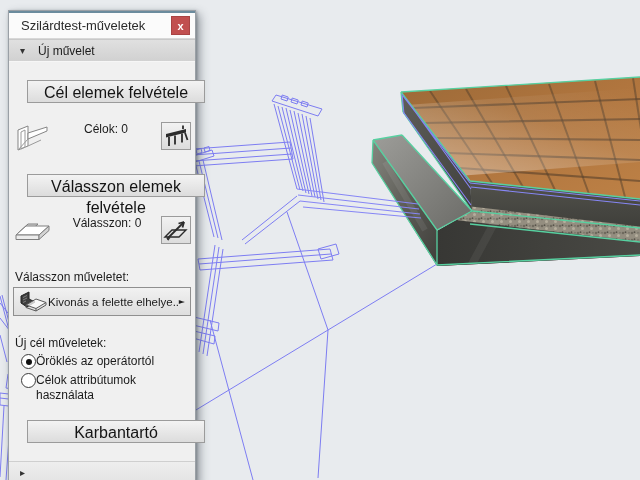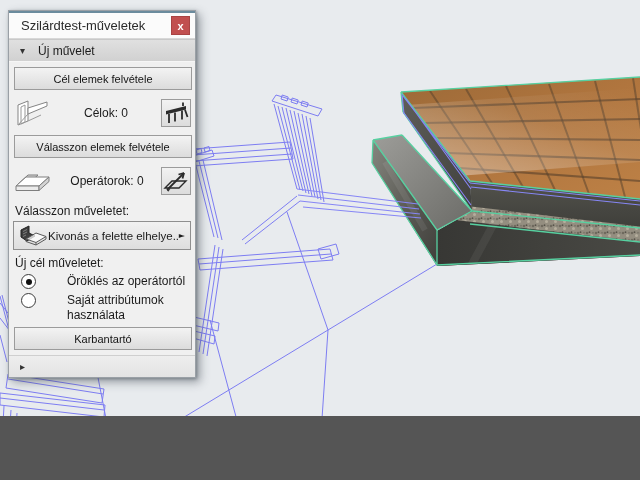--- a/index.html
+++ b/index.html
@@ -1,21 +1,21 @@
 <!DOCTYPE html>
 <html style="--background: #e8ebee; --wireframe-blue: #7d7df2; --selection-teal: #57d0a0; --close-red: #c14f4f; --titlebar-accent: #6b8b9d; --panel-bg: #f0f0f0; --text-dark: #1b1b1b; --tile-brown: #b0753e; --mortar-brown: #5f4a33; --concrete-dark: #3d3d3a; --concrete-light: #9b9b97; --gravel-band: #948e80;"><head>
 <meta charset="utf-8">
 <style>
   :root{
     --background:#e8ebee; --wireframe-blue:#7d7df2; --selection-teal:#57d0a0;
     --close-red:#c14f4f; --titlebar-accent:#6b8b9d; --panel-bg:#f0f0f0;
     --text-dark:#1b1b1b; --border-gray:#9aa0a6;
   }
   html,body{margin:0;padding:0;background:#555;}
-  #stage{position:relative;width:640px;height:416px;overflow:hidden;
+  #stage{position:relative;width:640px;height:480px;overflow:hidden;
          font-family:"Liberation Sans",sans-serif;background:var(--background);}
   #scene{position:absolute;left:0;top:0;}
 
   
   .wire{stroke:var(--wireframe-blue);stroke-width:1;fill:none;}
   .purple{stroke:#8686f5;stroke-width:1.1;fill:none;}
   .teal{stroke:var(--selection-teal);stroke-width:1.3;fill:none;}
   .mortarR{stroke:#4f3b28;stroke-width:2.2;opacity:.55;fill:none;}
   .mortarC{stroke:#54402c;stroke-width:2;opacity:.5;fill:none;}
 
@@ -24,33 +24,33 @@
     border:1px solid var(--border-gray);box-shadow:4px 4px 9px rgba(50,60,70,.45),1px 1px 3px rgba(50,60,70,.4);
     color:var(--text-dark);font-size:12px;}
   .titlebar{height:25px;border-top:2px solid var(--titlebar-accent);background:#fbfbfb;
     border-bottom:1px solid #d8d8d8;display:flex;align-items:center;padding:0 5px 0 12px;}
   .titlebar .t{flex:1;font-size:13px;color:#2a2a2a;}
   .closebtn{width:17px;height:17px;background:var(--close-red);color:#fff;font-weight:bold;
     font-size:11px;display:flex;align-items:center;justify-content:center;border:1px solid #a94343;}
   .sechead{height:21px;display:flex;align-items:center;gap:9px;padding:0 0 0 11px;
     background:linear-gradient(#e0e0e0,#d1d1d1);border-bottom:1px solid #f6f6f6;border-top:1px solid #c9c9c9;}
   .sechead .tri{font-family:"DejaVu Sans",sans-serif;font-size:10px;color:#333;width:9px;}
-  .btn{display:block;width:calc(100% - 8px);margin:5px;height:23px;line-height:21px;
-    background:linear-gradient(#f3f3f3,#dcdcdc);border:1px solid #9b9b9b;font-size:11px;color:#141414;
+  .btn{display:block;width:calc(100% - 8px);margin:18px;height:23px;line-height:21px;
+    background:linear-gradient(#f3f3f3,#dcdcdc);border:1px solid #9b9b9b;font-size:16px;color:#141414;
     font-family:"Liberation Sans",sans-serif;box-sizing:border-box;}
-  .cntrow{display:flex;align-items:center;padding:1px 4px;height:33px;}
+  .cntrow{display:flex;align-items:flex-start;padding:1px 4px;height:33px;}
   .cntrow .mid{flex:1;text-align:center;}
   .iconbtn{width:30px;height:28px;background:linear-gradient(#f2f2f2,#dcdcdc);border:1px solid #9b9b9b;
     display:flex;align-items:center;justify-content:center;box-sizing:border-box;}
-  .lbl{margin:6px 6px 2px 6px;}
+  .lbl{margin:20px 6px 2px 6px;}
   .dropdown{display:flex;align-items:center;margin:3px 4px;height:29px;border:1px solid #8f8f8f;
     background:linear-gradient(#f1f1f1,#dedede);padding:0 4px 0 2px;box-sizing:border-box;}
   .dropdown .val{flex:1;font-size:11.5px;white-space:nowrap;overflow:hidden;}
   .dropdown .arr{font-family:"DejaVu Sans",sans-serif;font-size:8px;color:#1c1c1c;padding:0 1px;}
-  .radiorow{display:flex;align-items:flex-start;gap:6px;margin:4px 6px 2px 12px;justify-content:space-between;}
+  .radiorow{display:flex;align-items:flex-start;margin:4px 6px 2px 12px;}
   .radio{width:13px;height:13px;border:1px solid #3c3c3c;border-radius:50%;background:#fff;
     display:flex;align-items:center;justify-content:center;flex:none;margin-top:0px;}
   .radio .dot{width:6px;height:6px;border-radius:50%;background:#111;}
   .radio-label{width:122px;line-height:1.22;}
   .mainthead{margin-top:5px;border-top:1px solid #cfcfcf;background:linear-gradient(#eeeeee,#e3e3e3);
     border-bottom:none;height:21px;display:flex;align-items:center;gap:9px;padding-left:11px;}
 </style>
 </head>
 <body>
 
@@ -207,21 +207,21 @@
 
   <button class="btn">Válasszon elemek felvétele</button>
 
   <div class="cntrow">
     <svg width="40" height="28" viewBox="0 0 40 28">
       <path d="M5,17 L15,8 L25,8 L15,17 Z" fill="#d9d9d9" stroke="#7e7e7e"></path>
       <path d="M3,19 L13,10 L36,10 L26,19 Z" fill="#fff" stroke="#7e7e7e"></path>
       <path d="M3,19 L26,19 L26,23.5 L3,23.5 Z" fill="#ececec" stroke="#7e7e7e"></path>
       <path d="M26,19 L36,10 L36,14.5 L26,23.5 Z" fill="#d4d4d4" stroke="#7e7e7e"></path>
     </svg>
-    <span class="mid"><span>Operátorok:</span> <span>0</span></span>
+    <span class="mid"><span>Válasszon:</span> <span>0</span></span>
     <span class="iconbtn">
       <svg width="26" height="24" viewBox="0 0 26 24">
         <path d="M2,19 L9,12 L23,12 L16,19 Z" fill="none" stroke="#2b2b2b" stroke-width="1.4"></path>
         <path d="M4,21 L21,4" stroke="#2b2b2b" stroke-width="1.8" fill="none"></path>
         <path d="M21,4 L15.5,5.5 M21,4 L19.5,9.5" stroke="#2b2b2b" stroke-width="1.8" fill="none"></path>
         <path d="M4,21 l3.5,-1.2 l-2.3,3 Z" fill="#2b2b2b"></path>
       </svg>
     </span>
   </div>
 
@@ -231,31 +231,31 @@
     <svg width="32" height="27" viewBox="0 0 32 27">
       <path d="M5,8 L13,4 L13,11 L19,14 L11,19 L5,15 Z" fill="#3f3f3f" stroke="#222"></path>
       <path d="M7,9.5 L11,7.5 M7,12 L11,10 M7,14.5 L10,13" stroke="#8f8f8f" stroke-width=".8" fill="none"></path>
       <path d="M10,17 L20,11 L30,14.5 L20,20.5 Z" fill="rgba(255,255,255,.75)" stroke="#5a5a5a"></path>
       <path d="M10,17 L10,19.5 L20,23 L30,17 L30,14.5 M20,20.5 L20,23" fill="none" stroke="#5a5a5a"></path>
     </svg>
     <span class="val">Kivonás a felette elhelye...</span>
     <span class="arr">►</span>
   </div>
 
-  <div class="lbl">Új cél műveletet:</div>
+  <div class="lbl">Új cél műveletek:</div>
 
   <div class="radiorow">
     <span class="radio">
           <span class="dot"></span>
         </span>
     <span class="radio-label">Öröklés az operátortól</span>
   </div>
   <div class="radiorow">
     <span class="radio"></span>
-    <span class="radio-label">Saját attribútumok használata</span>
+    <span class="radio-label">Célok attribútumok használata</span>
   </div>
 
   <button class="btn">Karbantartó</button>
 
   <div class="sechead mainthead">
     <span class="tri">▸</span>
   </div>
 </div>
 
 </div>

